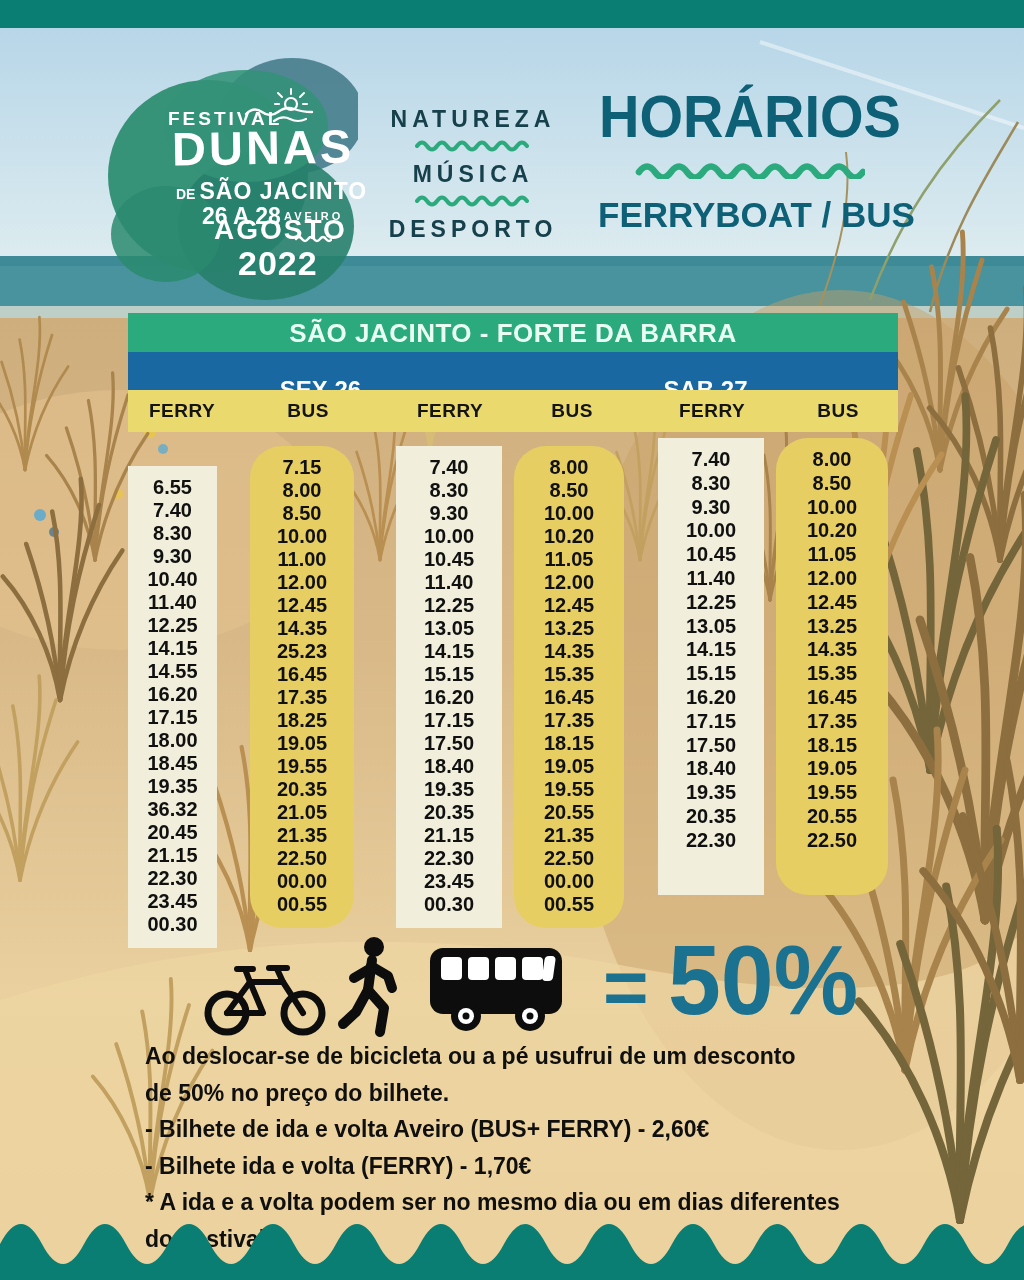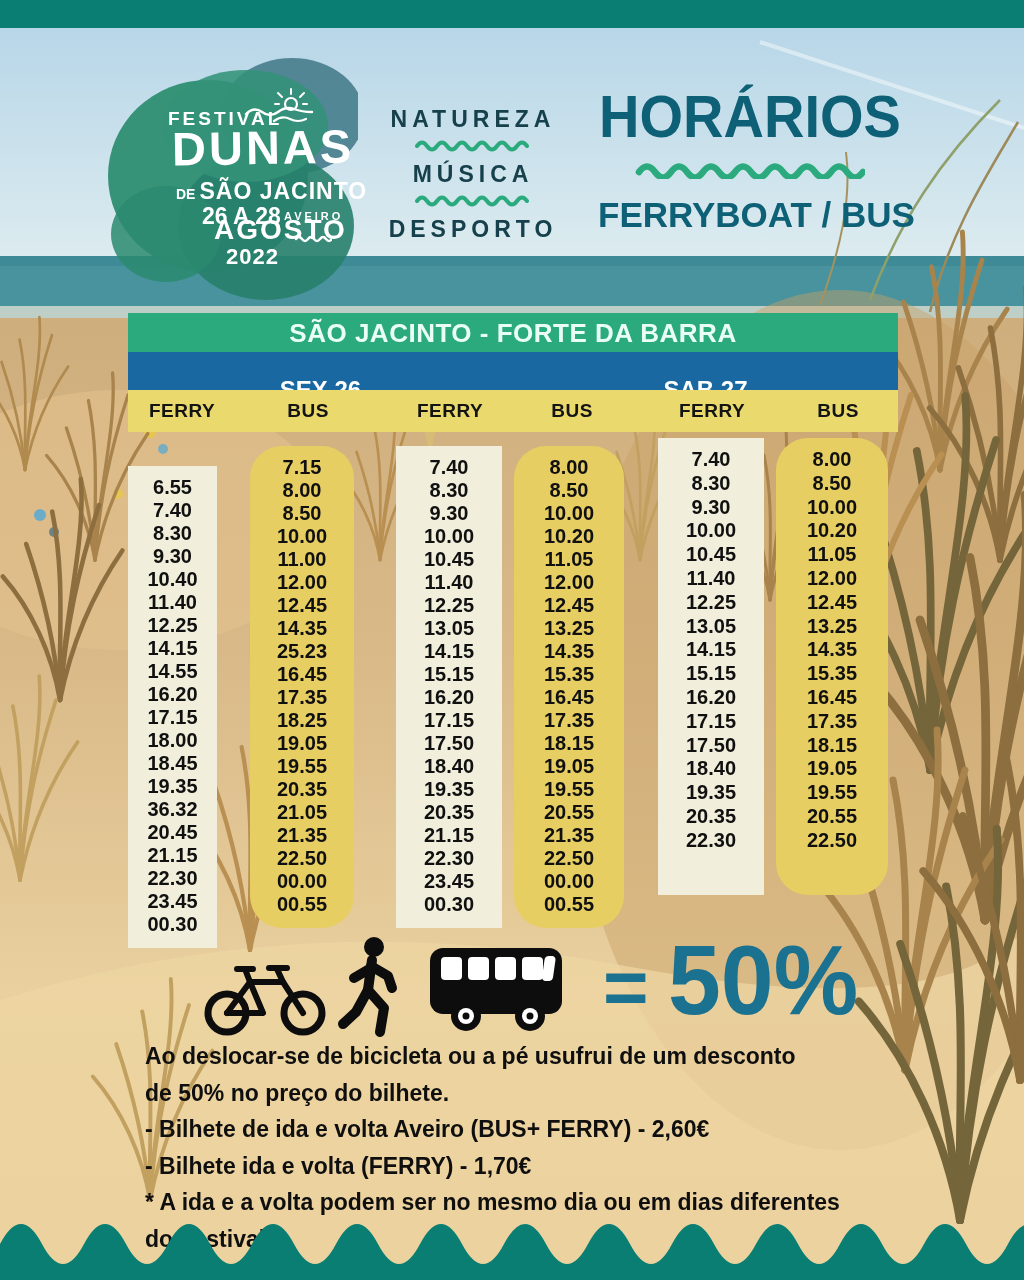--- a/index.html
+++ b/index.html
@@ -18,21 +18,21 @@
   .logo svg.blob{position:absolute;inset:0;}
   .logo .txt{position:absolute;color:#fff;font-weight:bold;white-space:nowrap;}
   .l-festival{left:72px;top:54px;font-size:19px;letter-spacing:3px;}
   .l-dunas{left:76px;top:66px;font-size:47px;letter-spacing:3px;color:#f2e074;transform:rotate(-1deg);}
   .l-sub{left:80px;top:124px;color:#f2e074;}
   .l-sub .de{font-size:14px;font-weight:bold;margin-right:4px;}
   .l-sub .sj{font-size:23px;font-weight:bold;letter-spacing:1px;margin-top:20px;}
   .l-dates{left:106px;top:149px;font-size:23px;}
   .l-aveiro{left:188px;top:156px;font-size:11px;letter-spacing:3px;}
   .l-month{left:118px;top:160px;font-size:28px;letter-spacing:2px;}
-  .l-year{left:130px;top:190px;font-size:22px;letter-spacing:1px;}
+  .l-year{left:142px;top:190px;font-size:34px;letter-spacing:1px;}
   .l-sun{position:absolute;left:178px;top:32px;}
   .l-wave{position:absolute;left:148px;top:46px;}
   .l-sq{position:absolute;left:198px;top:180px;}
 
   
   .tagline{position:absolute;left:388px;top:106px;width:170px;text-align:center;z-index:4;}
   .tagline .tg{font-size:23px;font-weight:bold;color:#16404b;letter-spacing:5px;white-space:nowrap;}
   .tagline svg{display:block;margin:7px auto 9px;}
 
   

